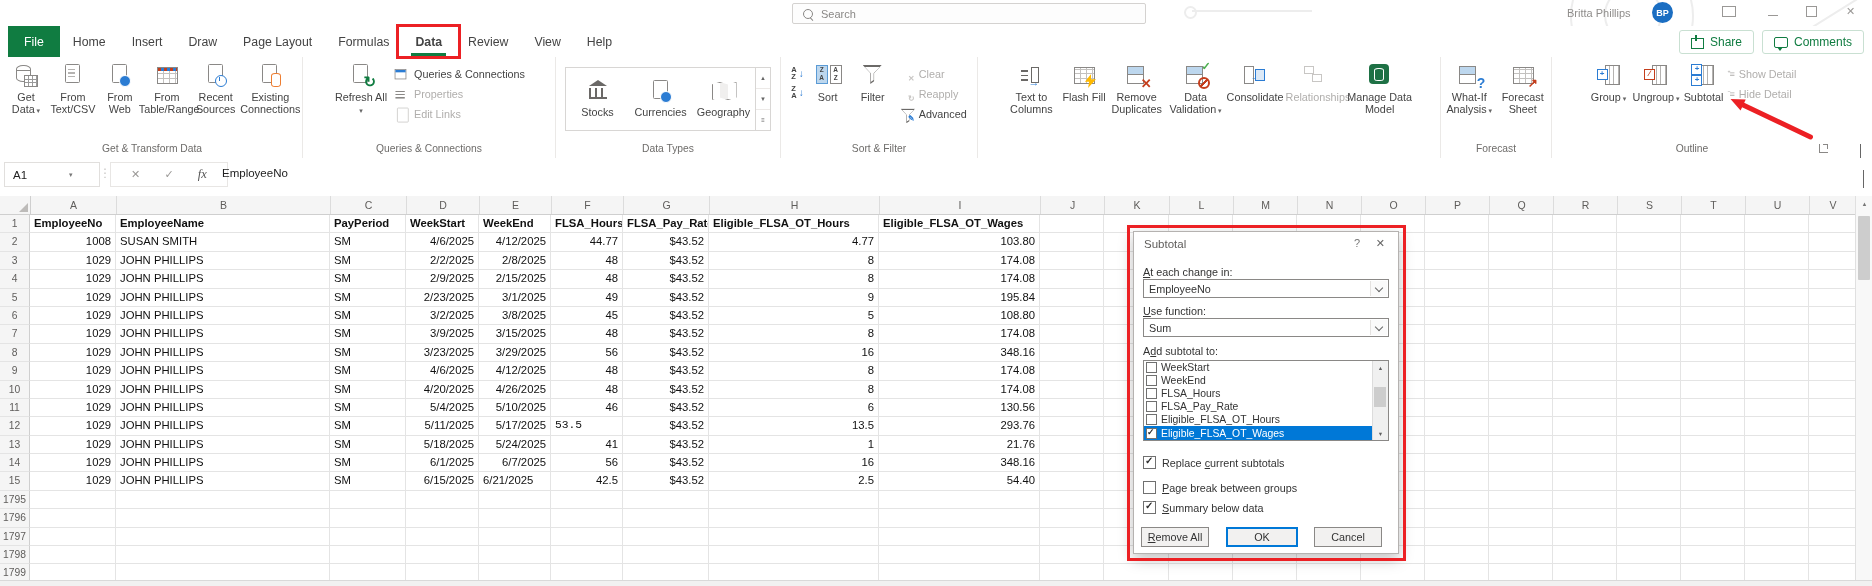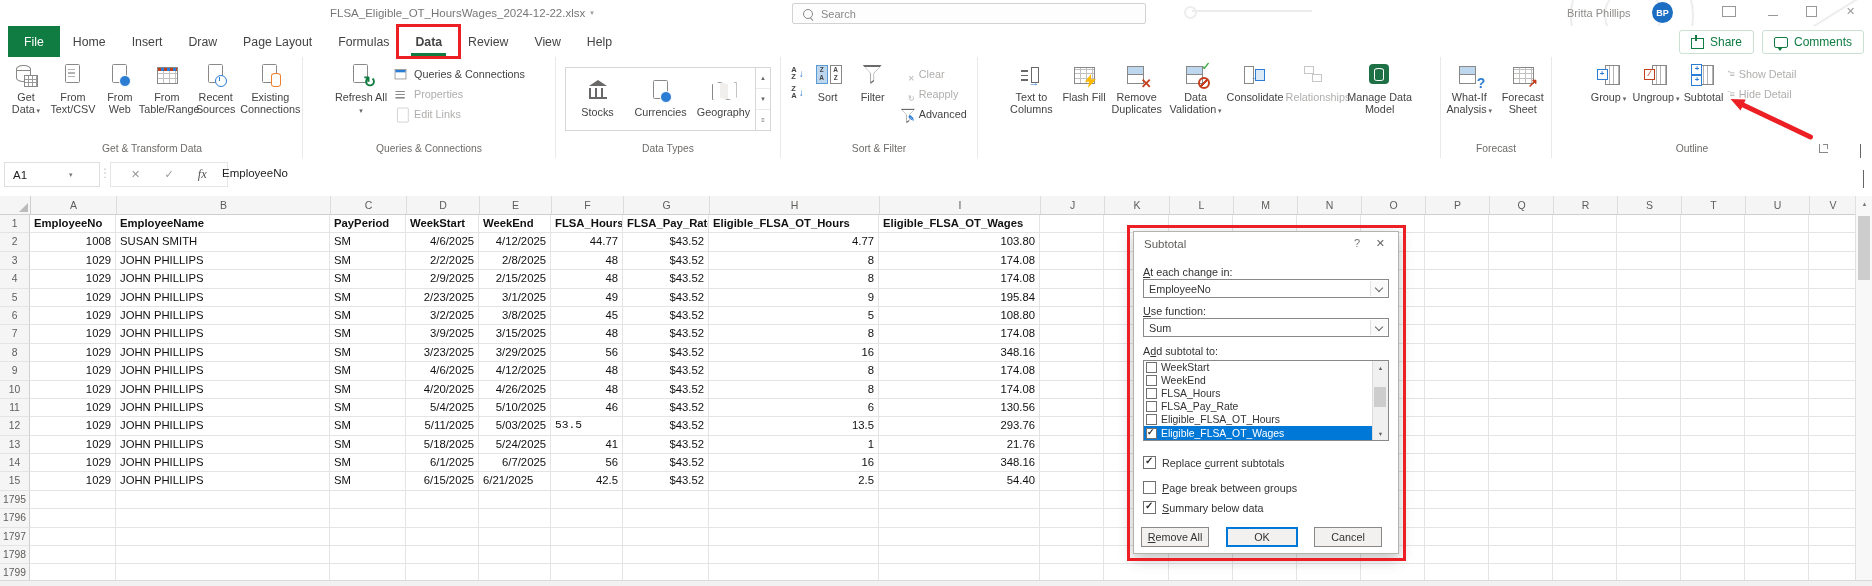--- a/index.html
+++ b/index.html
@@ -234,24 +234,20 @@
 </style>
 </head>
 <body>
 
 <div class="titlebar">
   <div class="art" style="left:1570px;top:-46px;width:120px;height:120px"></div>
   <div class="art" style="left:1604px;top:-14px;width:54px;height:54px"></div>
   <div class="art" style="left:1184px;top:6px;width:9px;height:9px"></div>
   <div class="artline" style="left:1192px;top:10px;width:120px"></div>
   <div class="artline" style="left:1790px;top:12px;width:90px;transform:rotate(-32deg)"></div>
-  <div class="doc-title">
-    <span>FLSA_Eligible_OT_HoursWages_2024-12-22.xlsx</span>
-    <span class="title-caret">▾</span>
-  </div>
   <div class="searchbox">
     <span class="ic-search"></span>
     <span class="search-ph">Search</span>
   </div>
   <span class="user-name">Britta Phillips</span>
   <span class="avatar">BP</span>
   <span class="wc wc-ribbonopts"></span>
   <span class="wc wc-min"></span>
   <span class="wc wc-restore"></span>
   <span class="wc wc-close">✕</span>
@@ -889,21 +885,21 @@
         <div class="gcell" style="width: 64px;"></div>
         <div class="gcell" style="width: 64px;"></div>
         <div class="gcell" style="width: 47px;"></div>
       </div>
       <div class="grow">
         <div class="rn">12</div>
         <div class="gcell" style="width: 86px; text-align: right;">1029</div>
         <div class="gcell" style="width: 214px; text-align: left;">JOHN PHILLIPS</div>
         <div class="gcell" style="width: 76px; text-align: left;">SM</div>
         <div class="gcell" style="width: 73px; text-align: right;">5/11/2025</div>
-        <div class="gcell" style="width: 72px; text-align: right;">5/03/2025</div>
+        <div class="gcell" style="width: 72px; text-align: right;">5/17/2025</div>
         <div class="gcell" style="width: 72px; text-align: left; font-family: Liberation Mono, monospace;">53.5</div>
         <div class="gcell" style="width: 86px; text-align: right;">$43.52</div>
         <div class="gcell" style="width: 170px; text-align: right;">13.5</div>
         <div class="gcell" style="width: 161px; text-align: right;">293.76</div>
         <div class="gcell" style="width: 64px;"></div>
         <div class="gcell" style="width: 65px;"></div>
         <div class="gcell" style="width: 64px;"></div>
         <div class="gcell" style="width: 64px;"></div>
         <div class="gcell" style="width: 64px;"></div>
         <div class="gcell" style="width: 64px;"></div>

